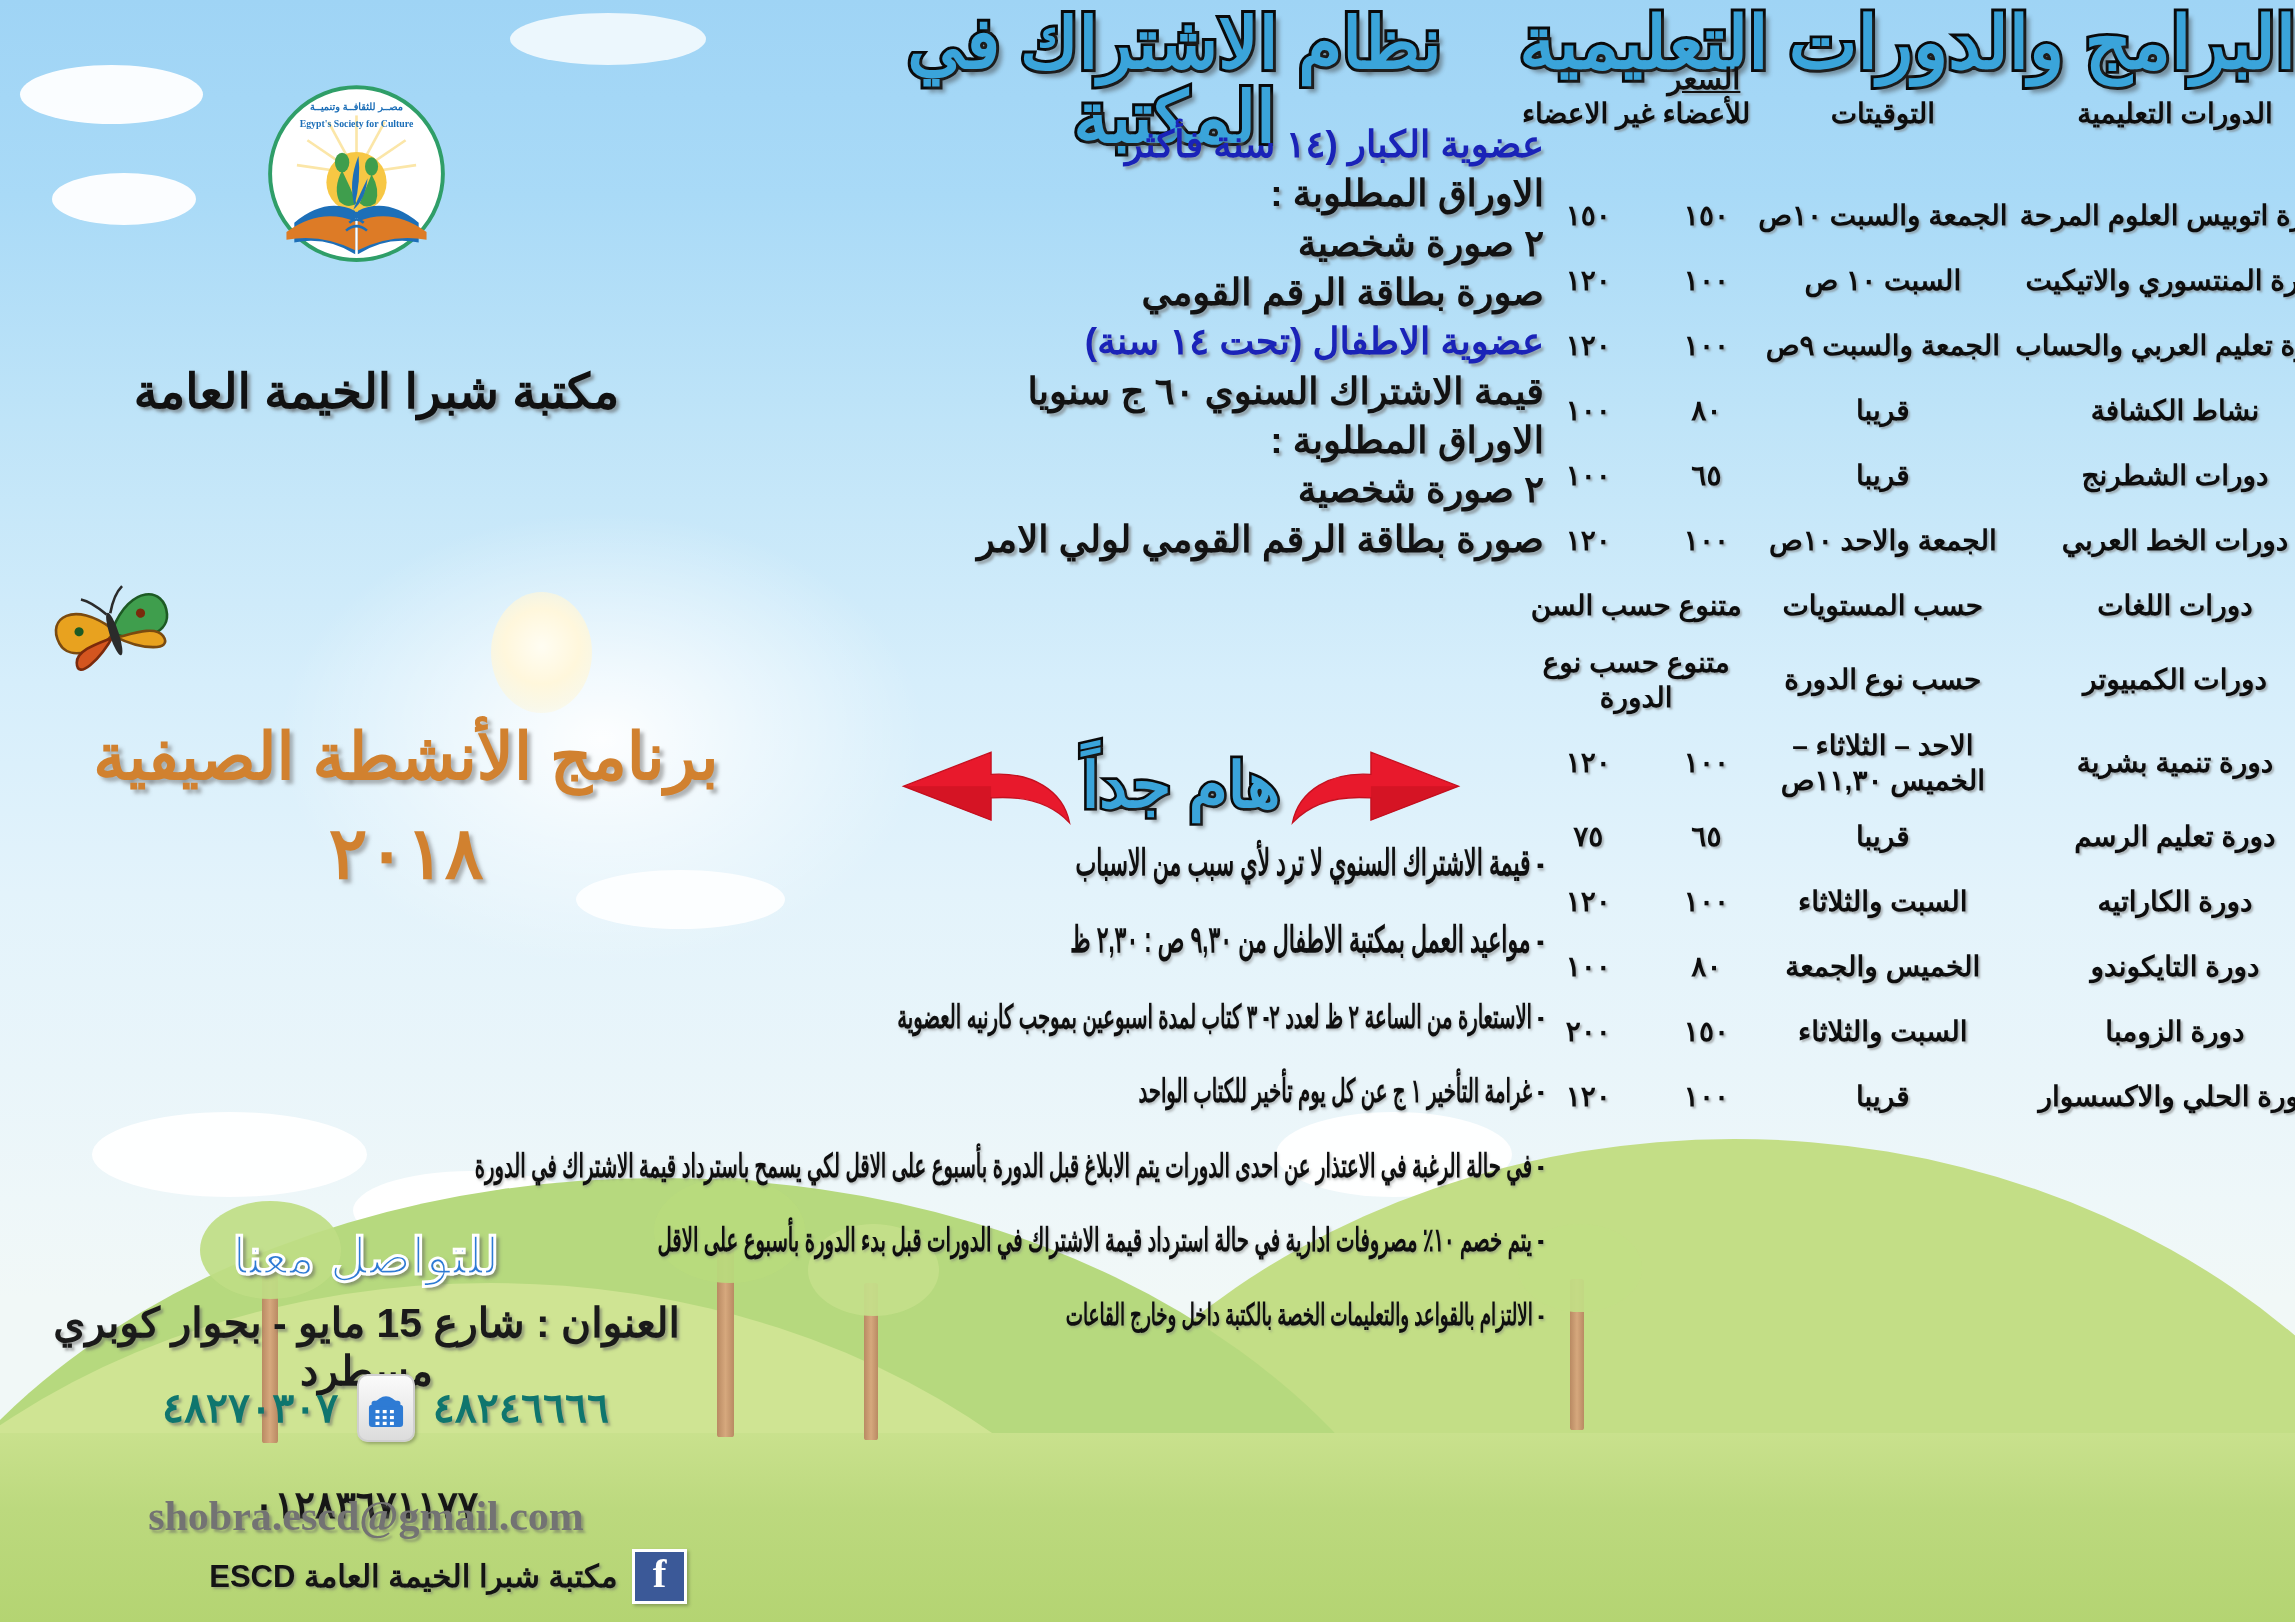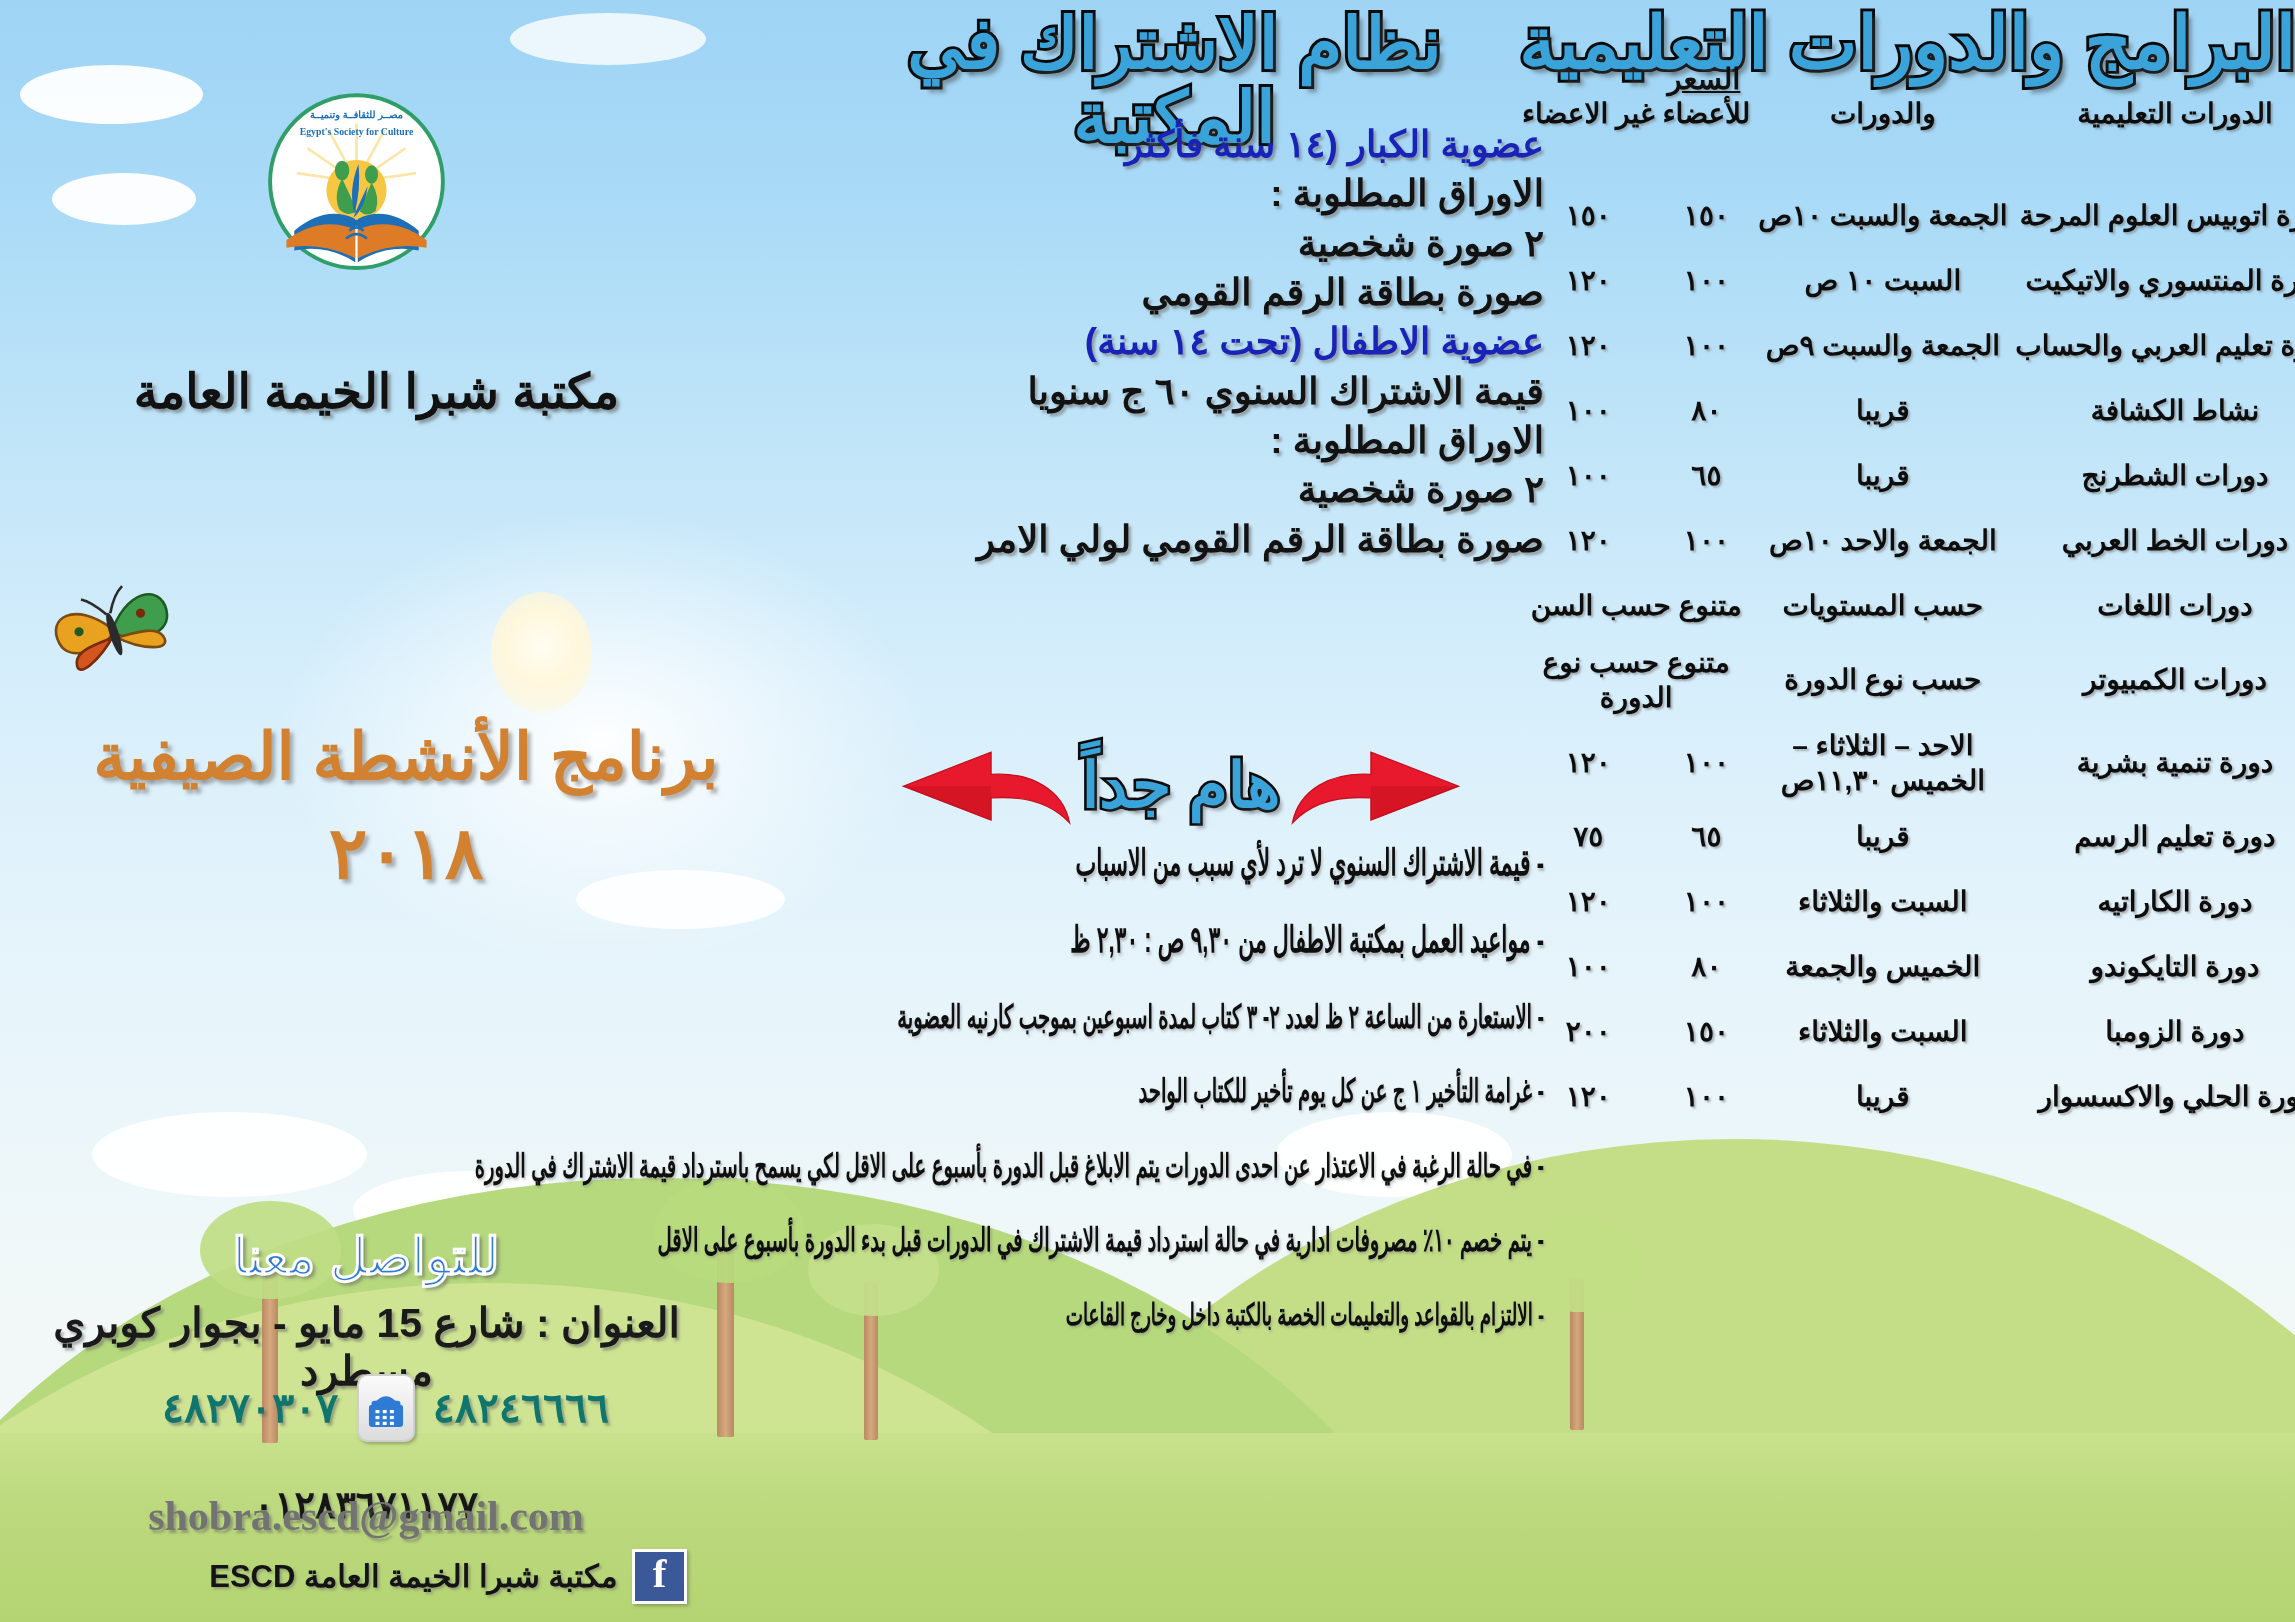--- a/index.html
+++ b/index.html
@@ -26,21 +26,21 @@
   .hill1{left:-157px;top:1178px;width:1636px;height:589px;background:#b6d97e;}
   .hill2{left:949px;top:1139px;width:1570px;height:654px;background:#c3de86;}
   .hill3{left:-262px;top:1283px;width:1505px;height:589px;background:#cfe493;}
   .ground{position:absolute;left:0;top:1433px;width:2295px;height:190px;
     background:linear-gradient(to bottom,#c9e18d 0%, #bcd97e 40%, #b4d472 100%);}
 
   .trunk{position:absolute;background:linear-gradient(to right,#b98a63,#d6a87d,#b98a63);border-radius:2.6px;}
   .foliage{position:absolute;border-radius:50%;opacity:.92;}
 
   
-  .logo{position:absolute;left:255px;top:92px;width:203px;height:180px;}
+  .logo{position:absolute;left:255px;top:84px;width:203px;height:180px;}
   .logo svg{width:100%;height:100%;display:block;}
 
   
   .lib-name{position:absolute;left:0px;top:363px;width:753px;text-align:center;
     font-size:48px;font-weight:bold;color:#111;
     text-shadow:3.3px 3.3px 3.3px rgba(90,90,90,.55);letter-spacing:-0.7px;}
 
   .butterfly{position:absolute;left:39px;top:563px;width:151px;height:131px;}
   .butterfly svg{width:100%;height:100%;}
 
@@ -302,21 +302,21 @@
     <div class="rule tiny">- الالتزام بالقواعد والتعليمات الخصة بالكتبة داخل وخارج القاعات</div>
   </div>
 
 <div class="main-title">البرامج والدورات التعليمية</div>
 <div class="price-label">السعر</div>
 
 <table class="courses">
   <thead>
     <tr>
       <th class="col-course v-mid">الدورات التعليمية</th>
-      <th class="col-time v-mid">والدورات</th>
+      <th class="col-time v-mid">التوقيتات</th>
       <th class="col-mem">للأعضاء</th>
       <th class="col-non">غير الاعضاء</th>
     </tr>
   </thead>
   <tbody id="courses-body">
       <tr>
         <td class="col-course">دورة اتوبيس العلوم المرحة</td>
         <td class="col-time">الجمعة والسبت ١٠ص</td>
         <td class="col-mem">١٥٠</td>
         <td class="col-non">١٥٠</td>

